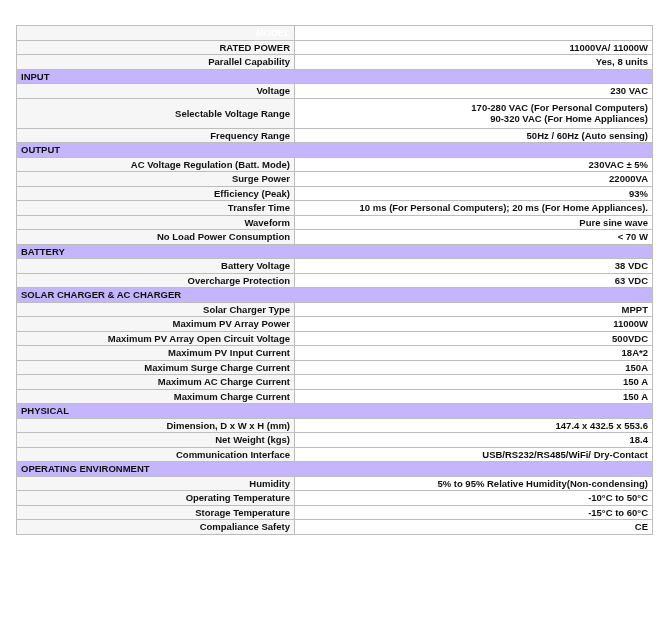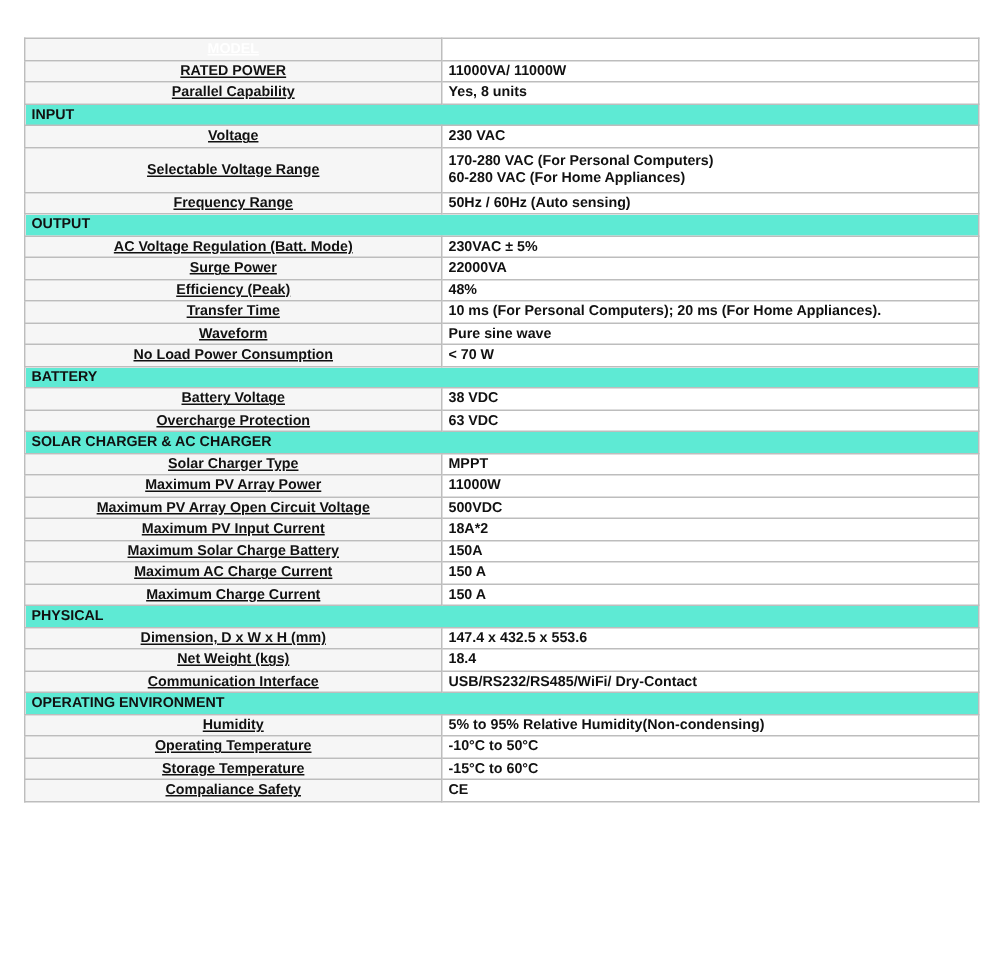--- a/index.html
+++ b/index.html
@@ -9,25 +9,25 @@
     position: absolute; left: 16px; top: 25px; width: 636px;
     border-collapse: collapse; table-layout: fixed;
     font-size: 9.5px; font-weight: bold; color: #111;
   }
   table.spec col.c1 { width: 278px; }
   table.spec col.c2 { width: 358px; }
   table.spec td {
     border: 1px solid #bdbdbd; height: 13.5px; padding: 0 4px;
     line-height: 11px; white-space: nowrap; overflow: hidden;
   }
-  table.spec td.label { background: #f6f6f6; text-align: center; text-decoration: underline; }
-  table.spec td.value { background: #ffffff; text-align: left; }
+  table.spec td.label { background: #f6f6f6; text-align: right; }
+  table.spec td.value { background: #ffffff; text-align: right; }
   tr.model td { background: #d4487f; color: #ffffff; }
   tr.model td.value { text-align: center; }
-  tr.section td { background: #5eead4; color: #111; }
+  tr.section td { background: #c4b5fd; color: #111; }
   tr.tall td { height: 29px; }
 </style>
 </head>
 <body>
 
 <table class="spec">
   <colgroup>
       <col class="c1">
       <col class="c2">
     </colgroup>
@@ -49,42 +49,42 @@
       <td colspan="2">INPUT</td>
     </tr>
     <tr>
       <td class="label">Voltage</td>
       <td class="value">230 VAC</td>
     </tr>
     <tr class="tall">
       <td class="label">Selectable Voltage Range</td>
       <td class="value">
         <div>170-280 VAC (For Personal Computers)</div>
-        <div>60-280 VAC (For Home Appliances)</div>
+        <div>90-320 VAC (For Home Appliances)</div>
       </td>
     </tr>
     <tr>
       <td class="label">Frequency Range</td>
       <td class="value">50Hz / 60Hz (Auto sensing)</td>
     </tr>
 
     <tr class="section">
       <td colspan="2">OUTPUT</td>
     </tr>
     <tr>
       <td class="label">AC Voltage Regulation (Batt. Mode)</td>
       <td class="value">230VAC ± 5%</td>
     </tr>
     <tr>
       <td class="label">Surge Power</td>
       <td class="value">22000VA</td>
     </tr>
     <tr>
       <td class="label">Efficiency (Peak)</td>
-      <td class="value">48%</td>
+      <td class="value">93%</td>
     </tr>
     <tr>
       <td class="label">Transfer Time</td>
       <td class="value">10 ms (For Personal Computers); 20 ms (For Home Appliances).</td>
     </tr>
     <tr>
       <td class="label">Waveform</td>
       <td class="value">Pure sine wave</td>
     </tr>
     <tr>
@@ -117,21 +117,21 @@
     </tr>
     <tr>
       <td class="label">Maximum PV Array Open Circuit Voltage</td>
       <td class="value">500VDC</td>
     </tr>
     <tr>
       <td class="label">Maximum PV Input Current</td>
       <td class="value">18A*2</td>
     </tr>
     <tr>
-      <td class="label">Maximum Solar Charge Battery</td>
+      <td class="label">Maximum Surge Charge Current</td>
       <td class="value">150A</td>
     </tr>
     <tr>
       <td class="label">Maximum AC Charge Current</td>
       <td class="value">150 A</td>
     </tr>
     <tr>
       <td class="label">Maximum Charge Current</td>
       <td class="value">150 A</td>
     </tr>

